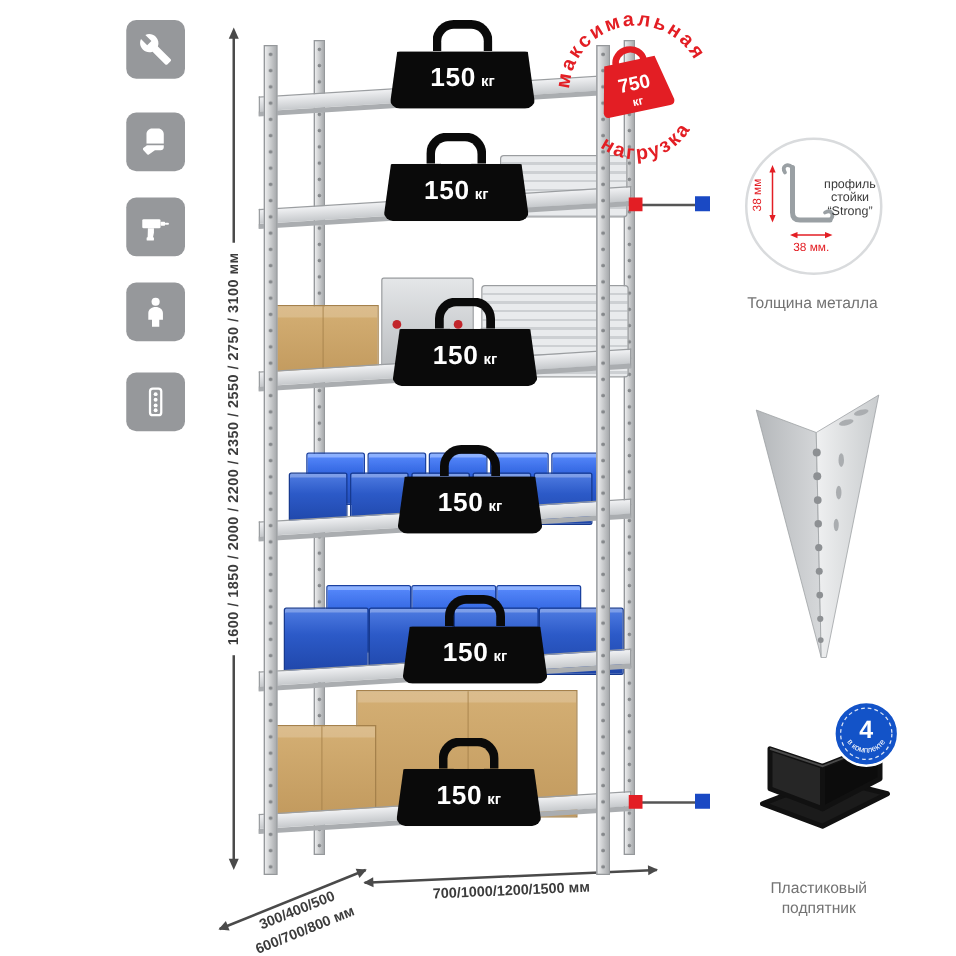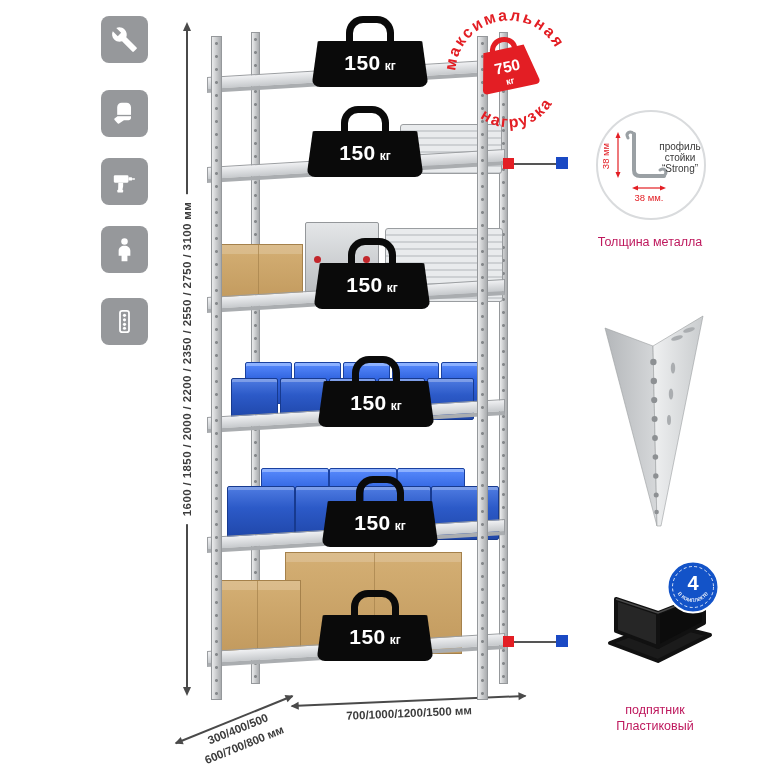--- a/index.html
+++ b/index.html
@@ -63,21 +63,21 @@
 
   
   .marker{position:absolute;z-index:8;}
   .marker.red{width:11px;height:11px;background:#e31e24;}
   .marker.blue{width:12px;height:12px;background:#1a49c4;}
   .cline{position:absolute;height:2px;background:#555;z-index:7;}
 
   
   .profile-circle{position:absolute;left:596px;top:110px;width:106px;height:106px;border-radius:50%;
         border:2px solid #d9dbdd;background:#fff;}
-  .caption{position:absolute;text-align:center;font-size:12.5px;color:#be185d;line-height:1.3;}
+  .caption{position:absolute;text-align:center;font-size:12.5px;color:#737373;line-height:1.3;}
   .post-svg{position:absolute;left:597px;top:302px;}
   .foot-svg{position:absolute;left:600px;top:585px;}
   .badge{position:absolute;left:666px;top:560px;width:54px;height:54px;z-index:9;}
 
   
   .dim-line{position:relative;height:0;border-top:2px solid #4a4a4a;}
   .dim-line::before,.dim-line::after{content:"";position:absolute;top:-5px;width:0;height:0;border:4px solid transparent;}
   .dim-line::before{left:-1px;border-right:8px solid #4a4a4a;border-left:0;}
   .dim-line::after{right:-1px;border-left:8px solid #4a4a4a;border-right:0;}
   .dim-label{font-size:11.5px;font-weight:bold;color:#3c3c3c;text-align:center;line-height:1.2;}
@@ -314,22 +314,22 @@
     <defs>
         <path id="badgeArc" d="M 10,30 A 18,18 0 0 0 44,30"></path>
       </defs>
     <circle cx="27" cy="27" r="25.5" fill="#1353c8" stroke="#fff" stroke-width="2"></circle>
     <circle cx="27" cy="27" r="20.5" fill="none" stroke="rgba(255,255,255,0.85)" stroke-width="1" stroke-dasharray="3 2.4"></circle>
     <text x="27" y="30" text-anchor="middle" font-size="20" font-weight="bold" fill="#fff">4</text>
     <text text-anchor="middle" font-size="6.5" fill="#fff"><textPath href="#badgeArc" startOffset="50%">в комплекте</textPath></text>
   </svg>
 
   <div class="caption" style="left:575px;top:702px;width:160px">
+    <div>Пластиковый</div>
     <div>подпятник</div>
-    <div>Пластиковый</div>
   </div>
 
   <div class="width-dim">
     <div class="dim-line"></div>
     <div class="dim-label">700/1000/1200/1500 мм</div>
   </div>
   <div class="depth-dim">
     <div class="dim-line"></div>
     <div class="dim-label">300/400/500</div>
     <div class="dim-label">600/700/800 мм</div>

